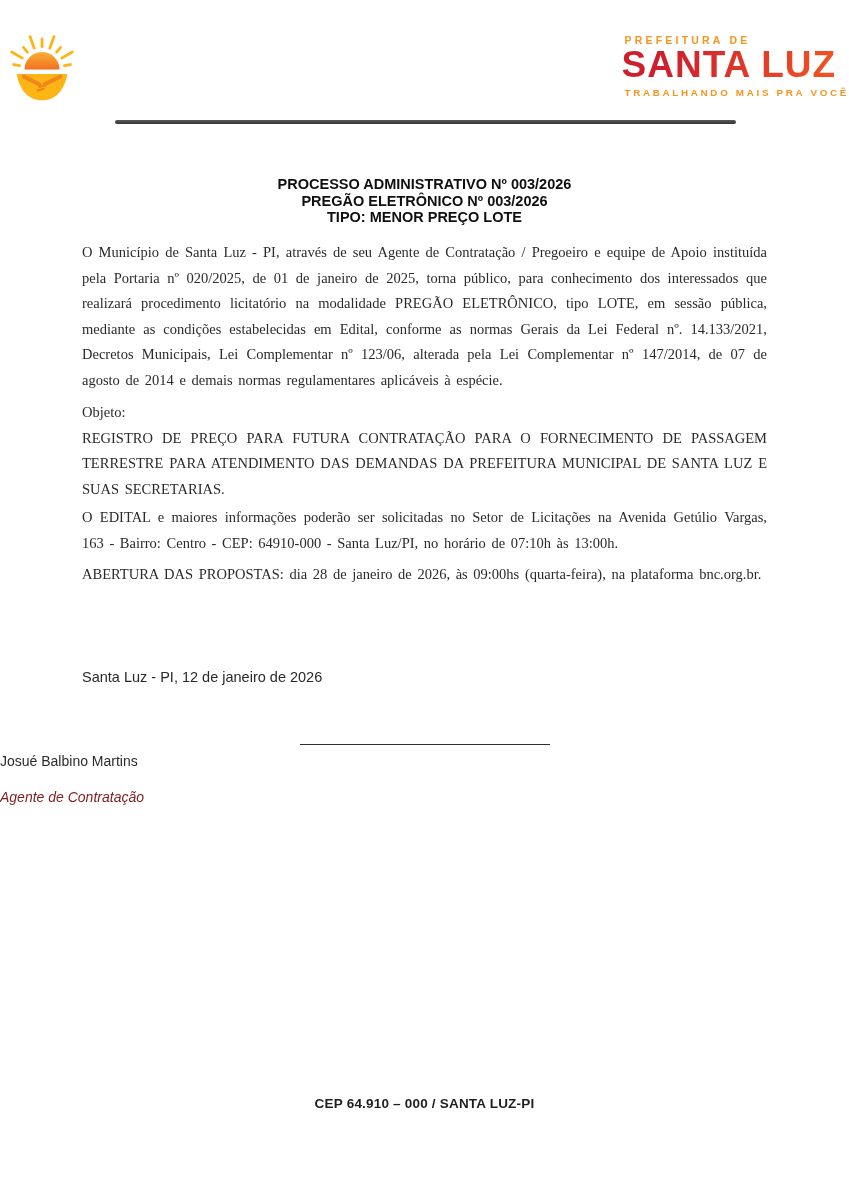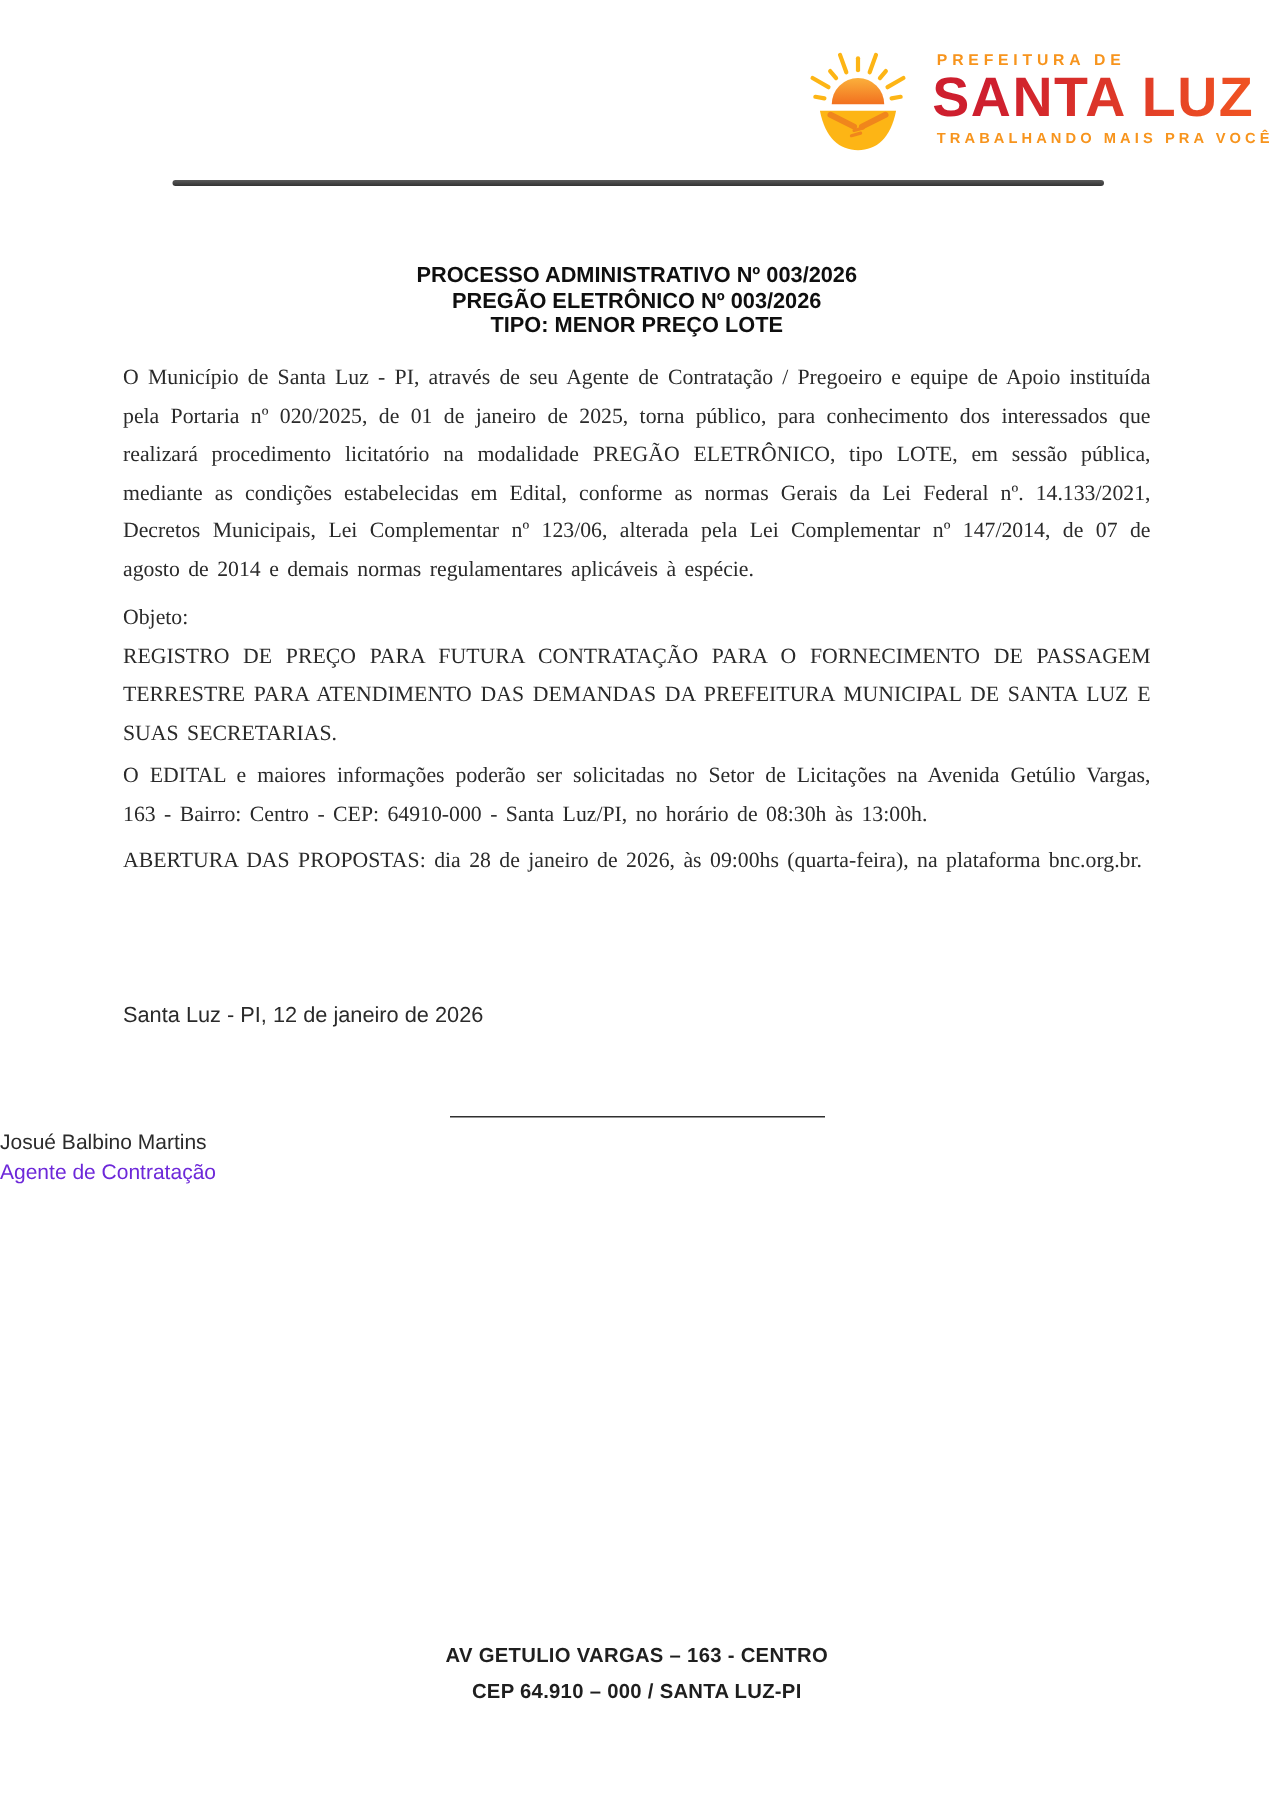--- a/index.html
+++ b/index.html
@@ -10,21 +10,21 @@
     margin:0 auto;
     background:#ffffff;
     overflow:hidden;
     font-family:"Liberation Sans", sans-serif;
     color:#272727;
   }
 
   
   .logo-block {
     position:absolute; top:24px; left:0; right:0;
-    display:flex; justify-content:flex-end; align-items:center; gap:8px;
+    display:flex; justify-content:space-between; align-items:center; gap:8px;
   }
   .logo-icon { width:84px; height:84px; flex:0 0 auto; }
   .logo-text { display:flex; flex-direction:column; align-items:flex-start; }
   .logo-pretitle {
     color:#F7941D; font-weight:700; font-size:10.5px;
     letter-spacing:3.2px; margin-left:3px;
   }
   .logo-title {
     font-size:37px; font-weight:800; line-height:1.02;
     letter-spacing:1px; color:#D7282A;
@@ -65,21 +65,21 @@
   .para-abertura{ top:562px; }
   .dateline {
     position:absolute; top:669px; left:82px; width:685px;
     text-align:left; font-size:14.5px; color:#2a2a2a;
   }
 
   
   .signature { position:absolute; top:744px; left:0; right:0; text-align:left; }
   .sig-line  { width:250px; border-top:1.6px solid #2f2f2f; margin:0 auto; }
   .sig-name  { margin-top:8px; font-size:14px; color:#2b2b2b; }
-  .sig-role  { margin-top:4px; font-size:14px; color:#6d28d9; }
+  .sig-role  { margin-top:20px; font-size:14px; color:#7f1d1d;font-style:italic; }
 
   
   .doc-footer {
     position:absolute; top:1092px; left:0; right:0;
     text-align:center; font-weight:700; font-size:13.5px;
     line-height:23.5px; color:#1f1f1f; letter-spacing:.2px;
   }
 </style>
 </head>
 <body>
@@ -134,30 +134,29 @@
     <div>TIPO: MENOR PREÇO LOTE</div>
   </div>
 
   <p class="para para-intro">O Município de Santa Luz - PI, através de seu Agente de Contratação / Pregoeiro e equipe de Apoio instituída pela Portaria nº 020/2025, de 01 de janeiro de 2025, torna público, para conhecimento dos interessados que realizará procedimento licitatório na modalidade PREGÃO ELETRÔNICO, tipo LOTE, em sessão pública, mediante as condições estabelecidas em Edital, conforme as normas Gerais da Lei Federal nº. 14.133/2021, Decretos Municipais, Lei Complementar nº 123/06, alterada pela Lei Complementar nº 147/2014, de 07 de agosto de 2014 e demais normas regulamentares aplicáveis à espécie.</p>
 
   <div class="para para-objeto">
     <div>Objeto:</div>
     <div>REGISTRO DE PREÇO PARA FUTURA CONTRATAÇÃO PARA O FORNECIMENTO DE PASSAGEM TERRESTRE PARA ATENDIMENTO DAS DEMANDAS DA PREFEITURA MUNICIPAL DE SANTA LUZ E SUAS SECRETARIAS.</div>
   </div>
 
-  <p class="para para-edital">O EDITAL e maiores informações poderão ser solicitadas no Setor de Licitações na Avenida Getúlio Vargas, 163 - Bairro: Centro - CEP: 64910-000 - Santa Luz/PI, no horário de 08:30h às 13:00h.</p>
+  <p class="para para-edital">O EDITAL e maiores informações poderão ser solicitadas no Setor de Licitações na Avenida Getúlio Vargas, 163 - Bairro: Centro - CEP: 64910-000 - Santa Luz/PI, no horário de 07:10h às 13:00h.</p>
 
   <p class="para para-abertura">ABERTURA DAS PROPOSTAS: dia 28 de janeiro de 2026, às 09:00hs (quarta-feira), na plataforma bnc.org.br.</p>
 
   <div class="dateline">Santa Luz - PI, 12 de janeiro de 2026</div>
 
   <div class="signature">
     <div class="sig-line"></div>
     <div class="sig-name">Josué Balbino Martins</div>
     <div class="sig-role">Agente de Contratação</div>
   </div>
 
   <div class="doc-footer">
-    <div>AV GETULIO VARGAS – 163 - CENTRO</div>
     <div>CEP 64.910 – 000 / SANTA LUZ-PI</div>
   </div>
 
 </div>
 
 </body></html>

